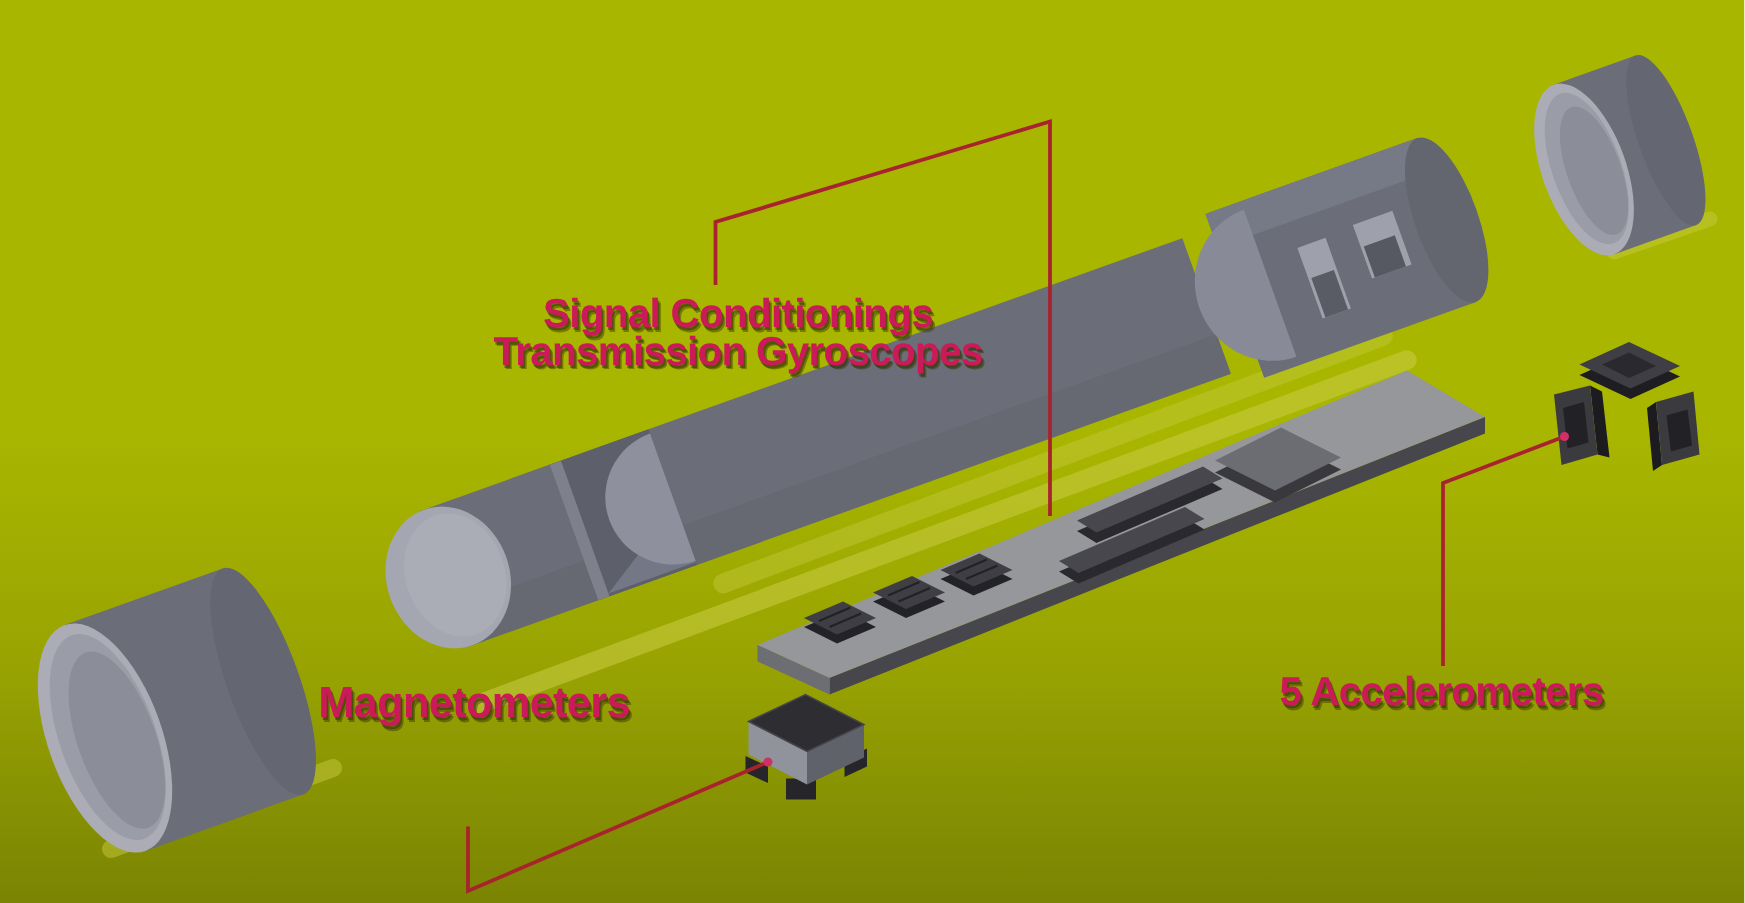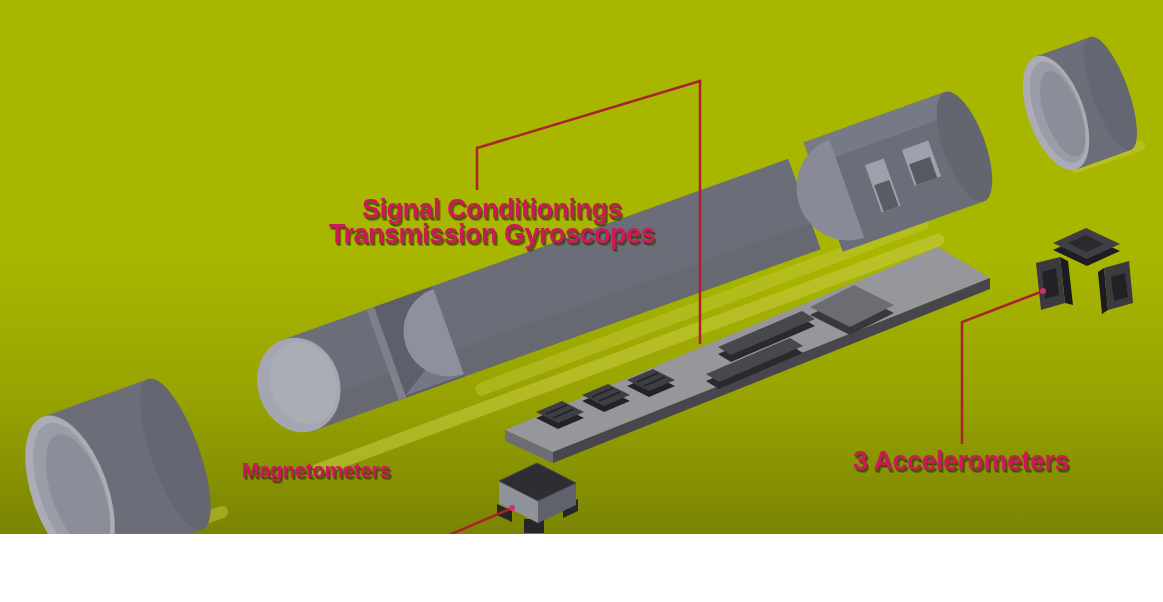--- a/index.html
+++ b/index.html
@@ -1,18 +1,18 @@
 <!DOCTYPE html>
 <html style="--background-top: #a8b600; --background-bottom: #7a8402; --label-text: #cb1a58; --leader-line: #a8232d; --leader-tip: #cf3066; --tube-gray: #6b6d78; --tube-cap-gray: #a4a6b1; --board-gray: #96979b; --chip-dark: #3e3e44; --shadow-stripe: #c6ca3e;"><head>
 <meta charset="utf-8">
 <style>
   html,body{margin:0;padding:0;}
   .stage{
     position:relative;
-    width:1163px;height:534px;
+    width:1163px;height:602px;
     overflow:hidden;
     background:linear-gradient(180deg,
       var(--background-top,#a8b600) 0%,
       var(--background-top,#a8b600) 48%,
       #98a302 74%,
       var(--background-bottom,#7a8402) 100%);
     font-family:"Liberation Sans","DejaVu Sans",sans-serif;
   }
   svg{position:absolute;left:0;top:0;}
   .label{
@@ -20,21 +20,21 @@
     text-align:center;
     font-weight:700;
     color:var(--label-text,#cb1a58);
     text-shadow:1px 2px 0 rgba(55,52,8,.55), 2px 3px 0 rgba(55,52,8,.45);
     letter-spacing:-0.5px;
     white-space:nowrap;
     transform:translateX(-50%);
   }
   .label .ln{line-height:25px;}
   #label-signal{left:492px;top:197px;font-size:27px;}
-  #label-magnet{left:316px;top:457px;font-size:21px;}
+  #label-magnet{left:316px;top:457px;font-size:29px;}
   #label-accel{left:961px;top:449px;font-size:27px;}
 </style>
 </head>
 <body>
 
 <div class="stage">
 
   <svg width="1163" height="602" viewBox="0 0 1163 602">
 
     <g>
@@ -157,16 +157,16 @@
   <div class="label" id="label-signal">
     <div class="ln">Signal Conditionings</div>
     <div class="ln">Transmission Gyroscopes</div>
   </div>
 
   <div class="label" id="label-magnet">
     <div class="ln">Magnetometers</div>
   </div>
 
   <div class="label" id="label-accel">
-    <div class="ln">3 Accelerometers</div>
+    <div class="ln">5 Accelerometers</div>
   </div>
 
 </div>
 
 </body></html>

